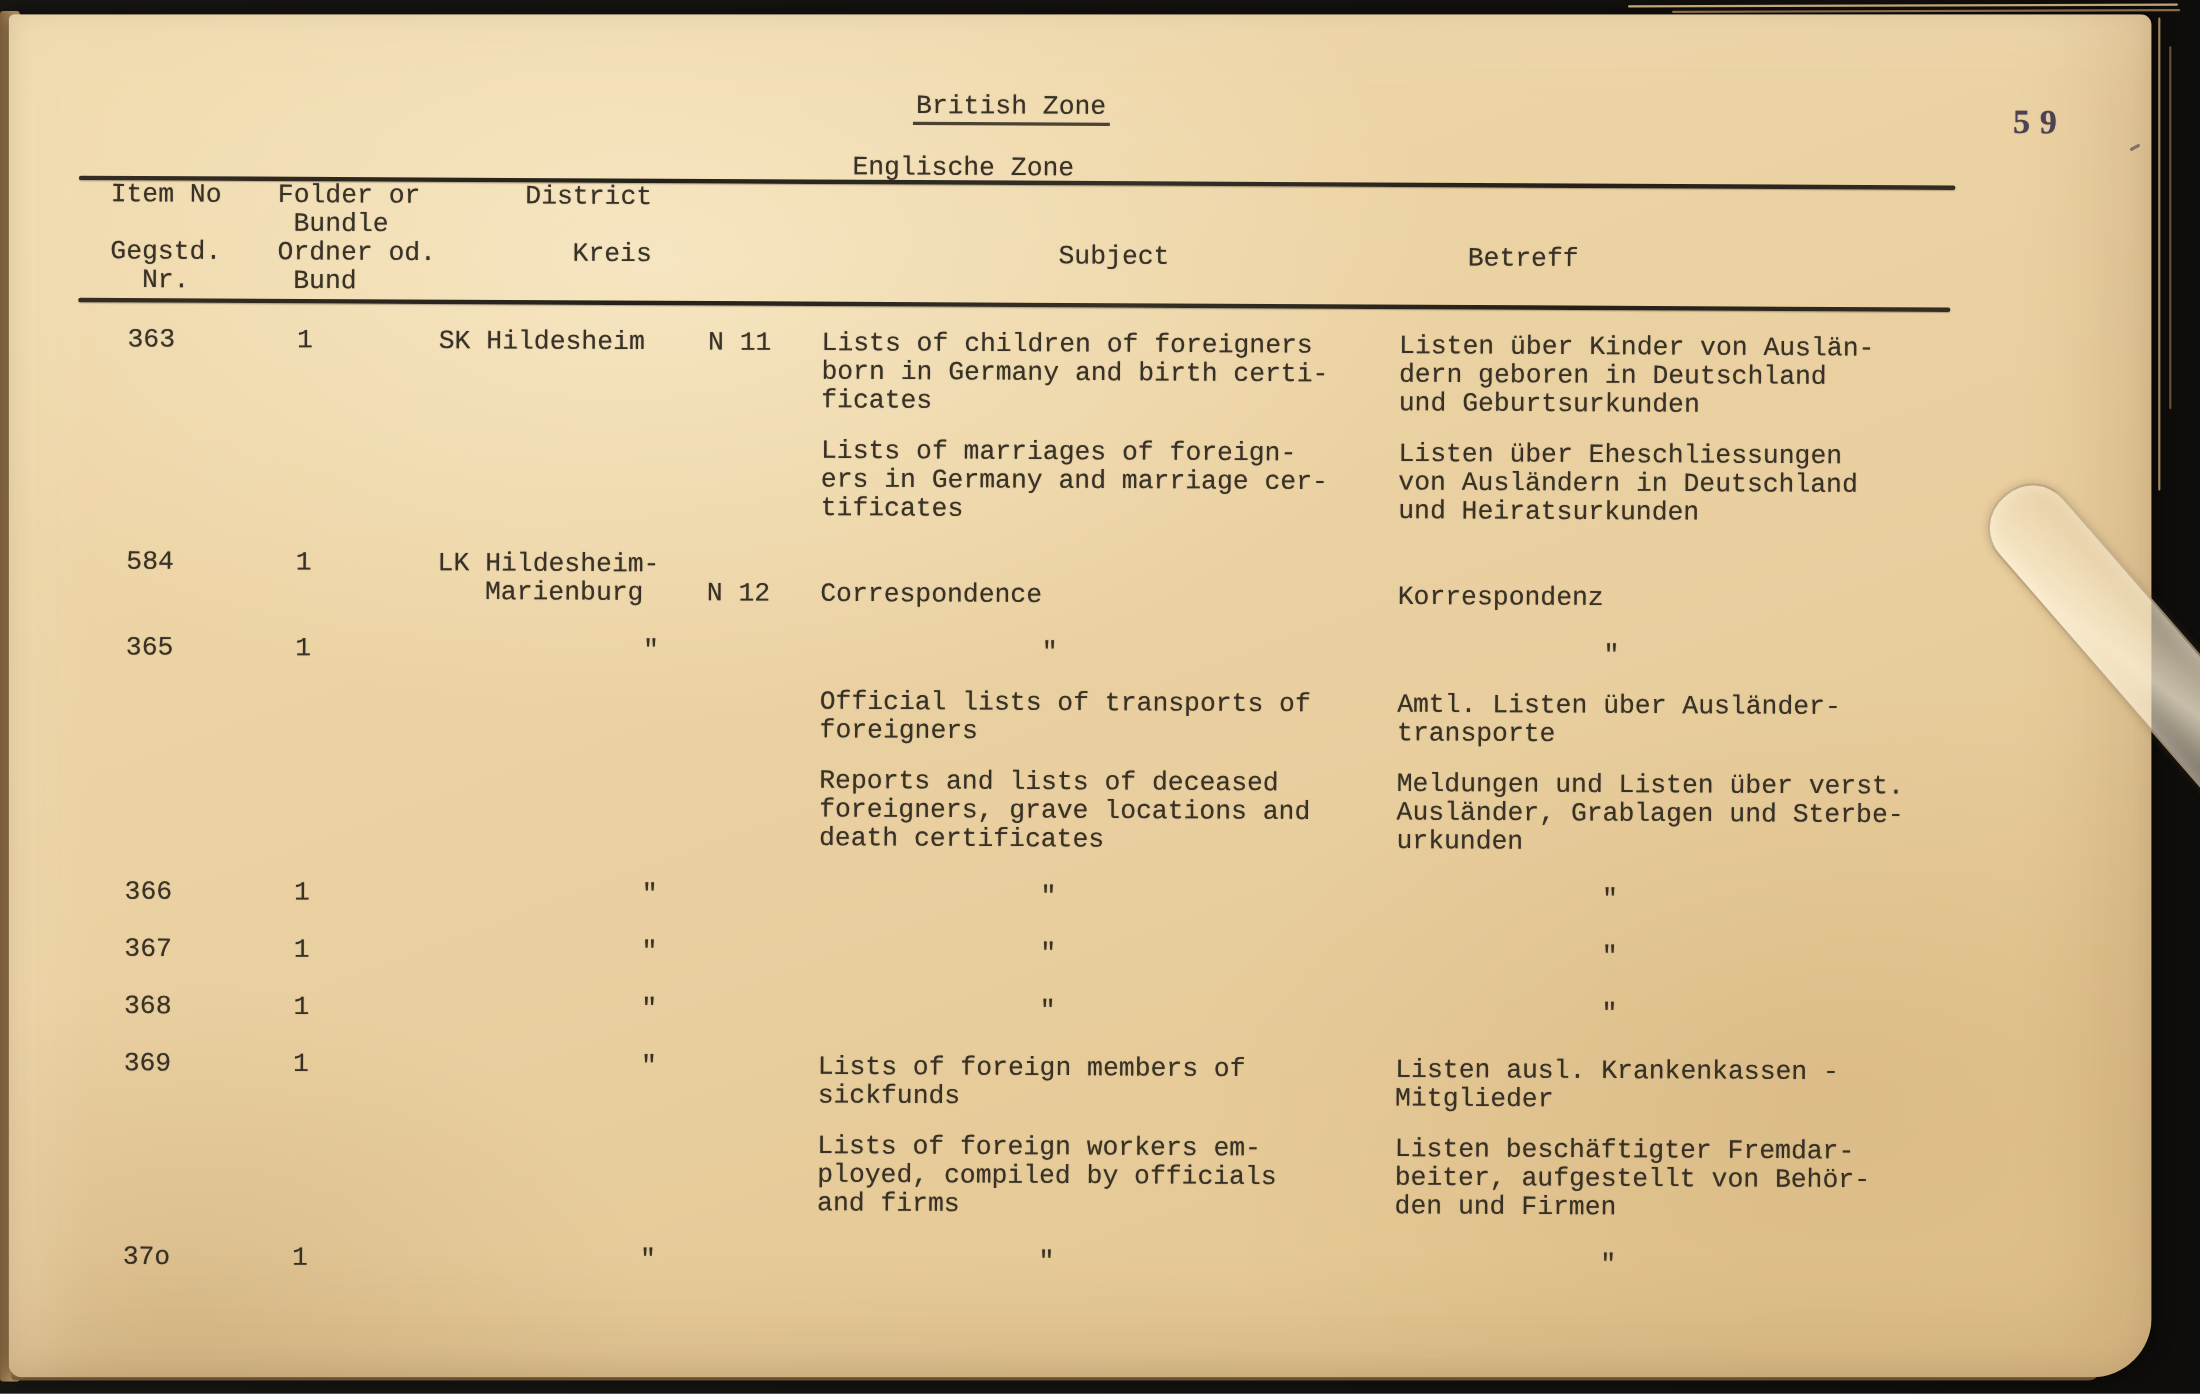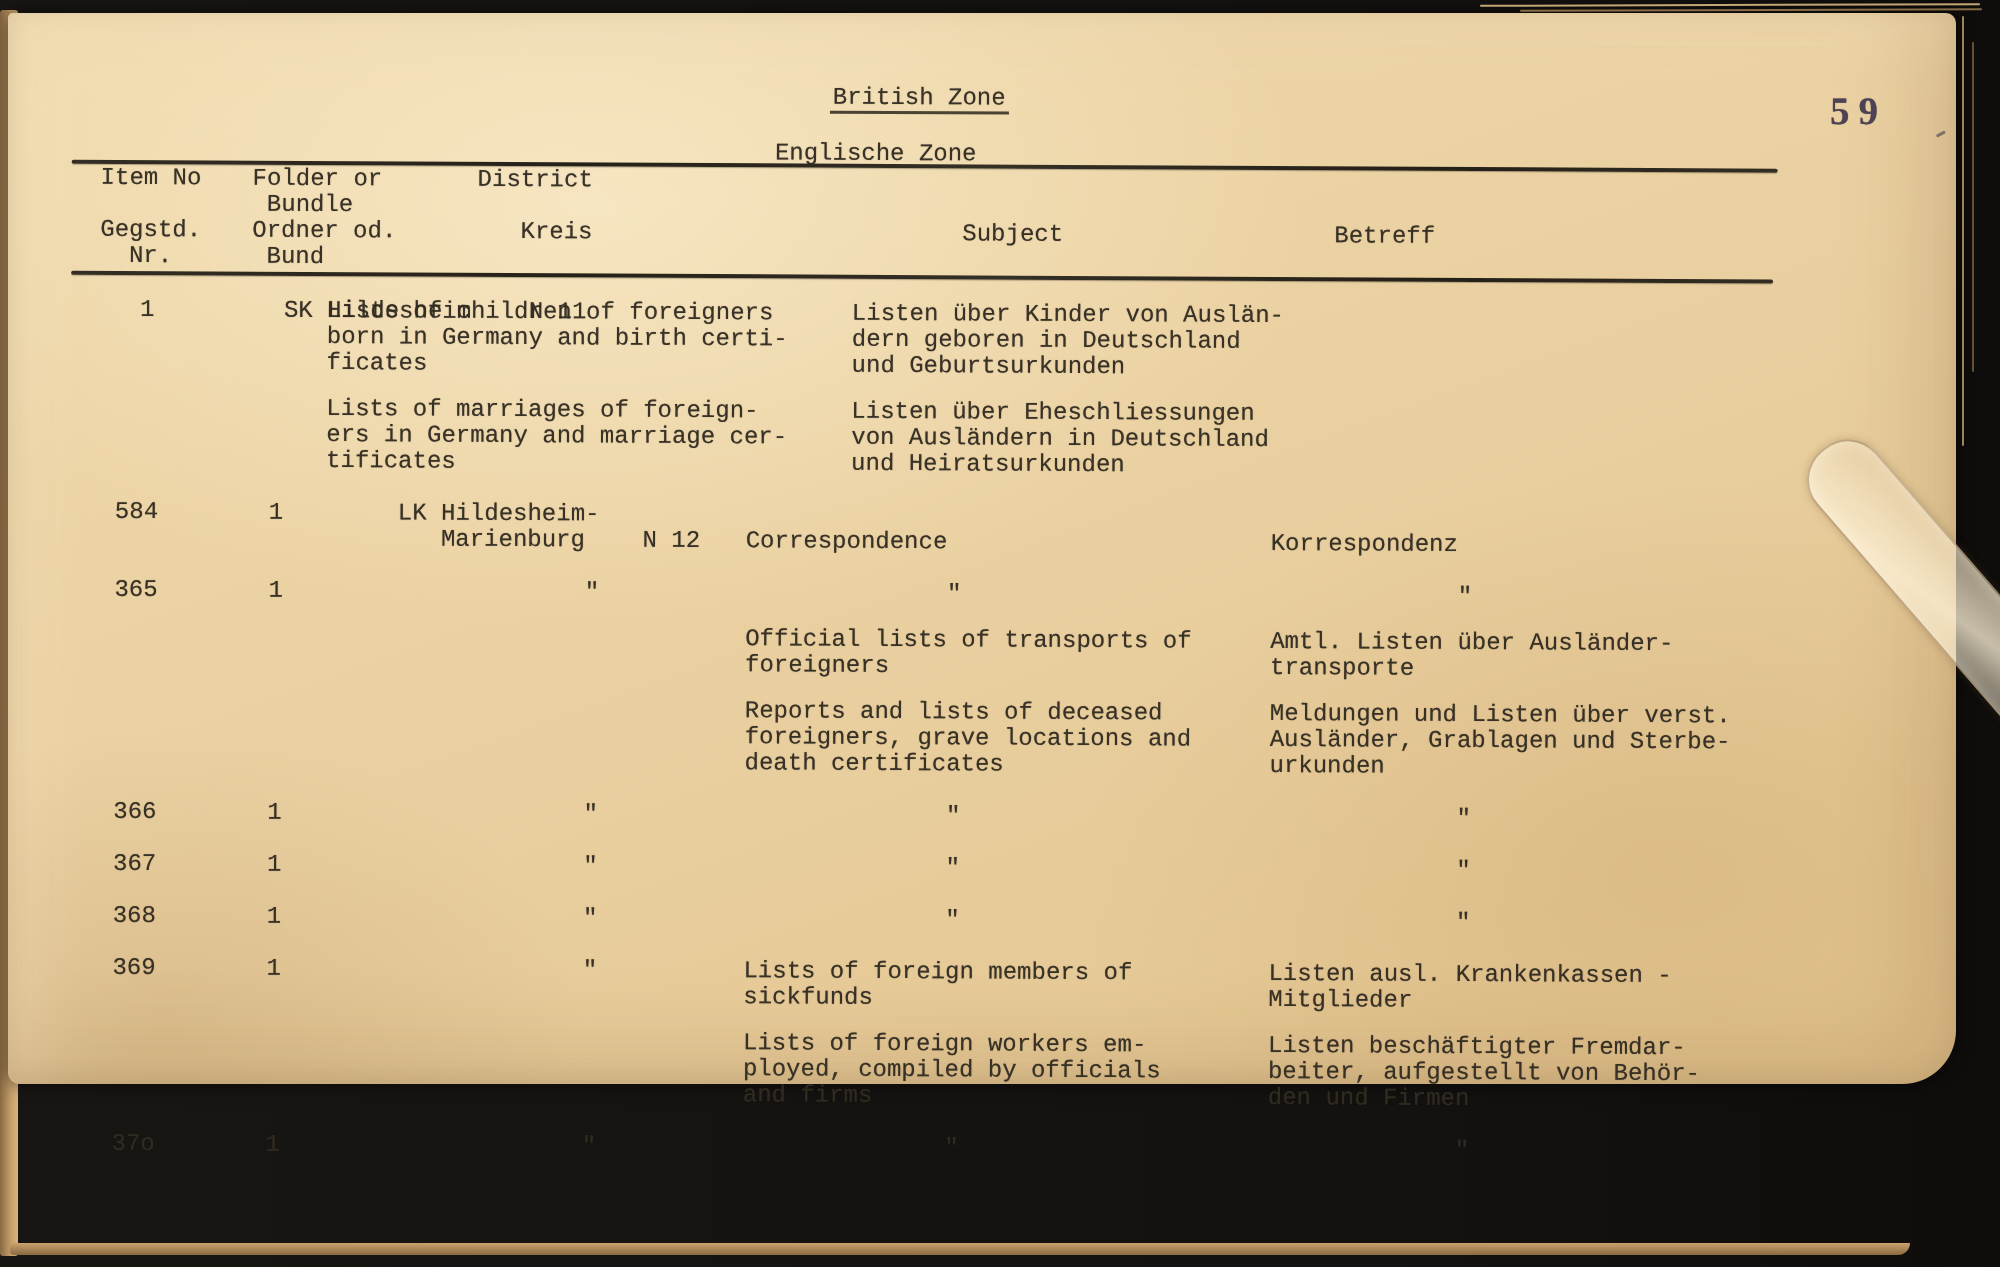--- a/index.html
+++ b/index.html
@@ -14,21 +14,21 @@
     position:absolute;left:0;top:10px;width:18px;height:1246px;
     background:linear-gradient(90deg,#8a6a42,#c59e6b 60%,#d8b57e);
     border-radius:3px;
   }
   .under-page-bottom{
     position:absolute;left:10px;top:1243px;width:1900px;height:12px;
     background:linear-gradient(180deg,#caa26c,#8a6a42);
     border-radius:0 0 18px 6px;
   }
   .page{
-    position:absolute;left:8px;top:13px;width:1948px;height:1071px;
+    position:absolute;left:8px;top:13px;width:1948px;height:1239px;
     background:
       radial-gradient(1200px 700px at 30% 18%, rgba(255,246,219,.5), rgba(255,246,219,0) 60%),
       radial-gradient(900px 600px at 85% 80%, rgba(190,150,95,.25), rgba(190,150,95,0) 65%),
       radial-gradient(700px 500px at 8% 95%, rgba(170,130,80,.22), rgba(170,130,80,0) 60%),
       linear-gradient(160deg,#f0d9ac 0%,#e9cf9f 55%,#e2c48e 100%);
     border-radius:5px 10px 54px 12px;
     box-shadow:
       inset -35px -28px 85px rgba(120,80,35,.18),
       inset 18px 14px 70px rgba(255,245,216,.30),
       inset 0 -6px 22px rgba(110,75,35,.18),
@@ -55,21 +55,21 @@
     color:rgba(50,43,33,.93);
     text-shadow:0 0 1px rgba(50,43,33,.55);
     white-space:pre;
   }
   .title{position:absolute;top:42px;left:690px;width:356px;text-align:center;}
   .title-en{display:inline-block;border-bottom:3px solid rgba(46,39,29,.85);padding:0 3px 0 3px;}
   .title-de{display:block;margin-top:1px;}
   .page-number{
     position:absolute;top:76px;left:1822px;
     font-family:"Liberation Serif","DejaVu Serif",serif;
-    font-size:39px;font-weight:700;letter-spacing:9px;
+    font-size:31px;font-weight:700;letter-spacing:9px;
     color:#4c4253;text-shadow:0 0 1px rgba(76,66,83,.6);
   }
   .page-number-mark{
     position:absolute;top:110px;left:1928px;width:10px;height:3px;
     background:rgba(70,60,78,.6);transform:rotate(-28deg);border-radius:2px;
   }
   .rule{position:absolute;height:4px;border-radius:2px;
     background:linear-gradient(90deg,#332d24,#262118 30%,#353026 55%,#252017 80%,#332d24);
     box-shadow:0 1px 1px rgba(45,40,32,.3);}
   #rule-top{top:147px;left:64px;width:1706px;}
@@ -125,21 +125,21 @@
       <div class="h-subject">
 
 Subject</div>
       <div class="h-betreff">
 
 Betreff</div>
     </div>
 
     <div class="rule" id="rule-bottom"></div>
 
-    <div class="tbody"><div class="row"><div class="c-folder">1</div><div class="c-kreis">SK Hildesheim    N 11</div><div><div class="para"><div class="c-subject">Lists of children of foreigners
+    <div class="tbody"><div class="row"><div class="c-item">363</div><div class="c-folder">1</div><div class="c-kreis">SK Hildesheim    N 11</div><div><div class="para"><div class="c-subject">Lists of children of foreigners
 born in Germany and birth certi-
 ficates</div><div class="c-betreff">Listen über Kinder von Auslän-
 dern geboren in Deutschland
 und Geburtsurkunden</div></div><div class="para"><div class="c-subject">Lists of marriages of foreign-
 ers in Germany and marriage cer-
 tificates</div><div class="c-betreff">Listen über Eheschliessungen
 von Ausländern in Deutschland
 und Heiratsurkunden</div></div></div></div><div class="row"><div class="c-item">584</div><div class="c-folder">1</div><div class="c-kreis">LK Hildesheim-
    Marienburg    N 12</div><div><div class="para"><div class="c-subject">
 Correspondence</div><div class="c-betreff">

